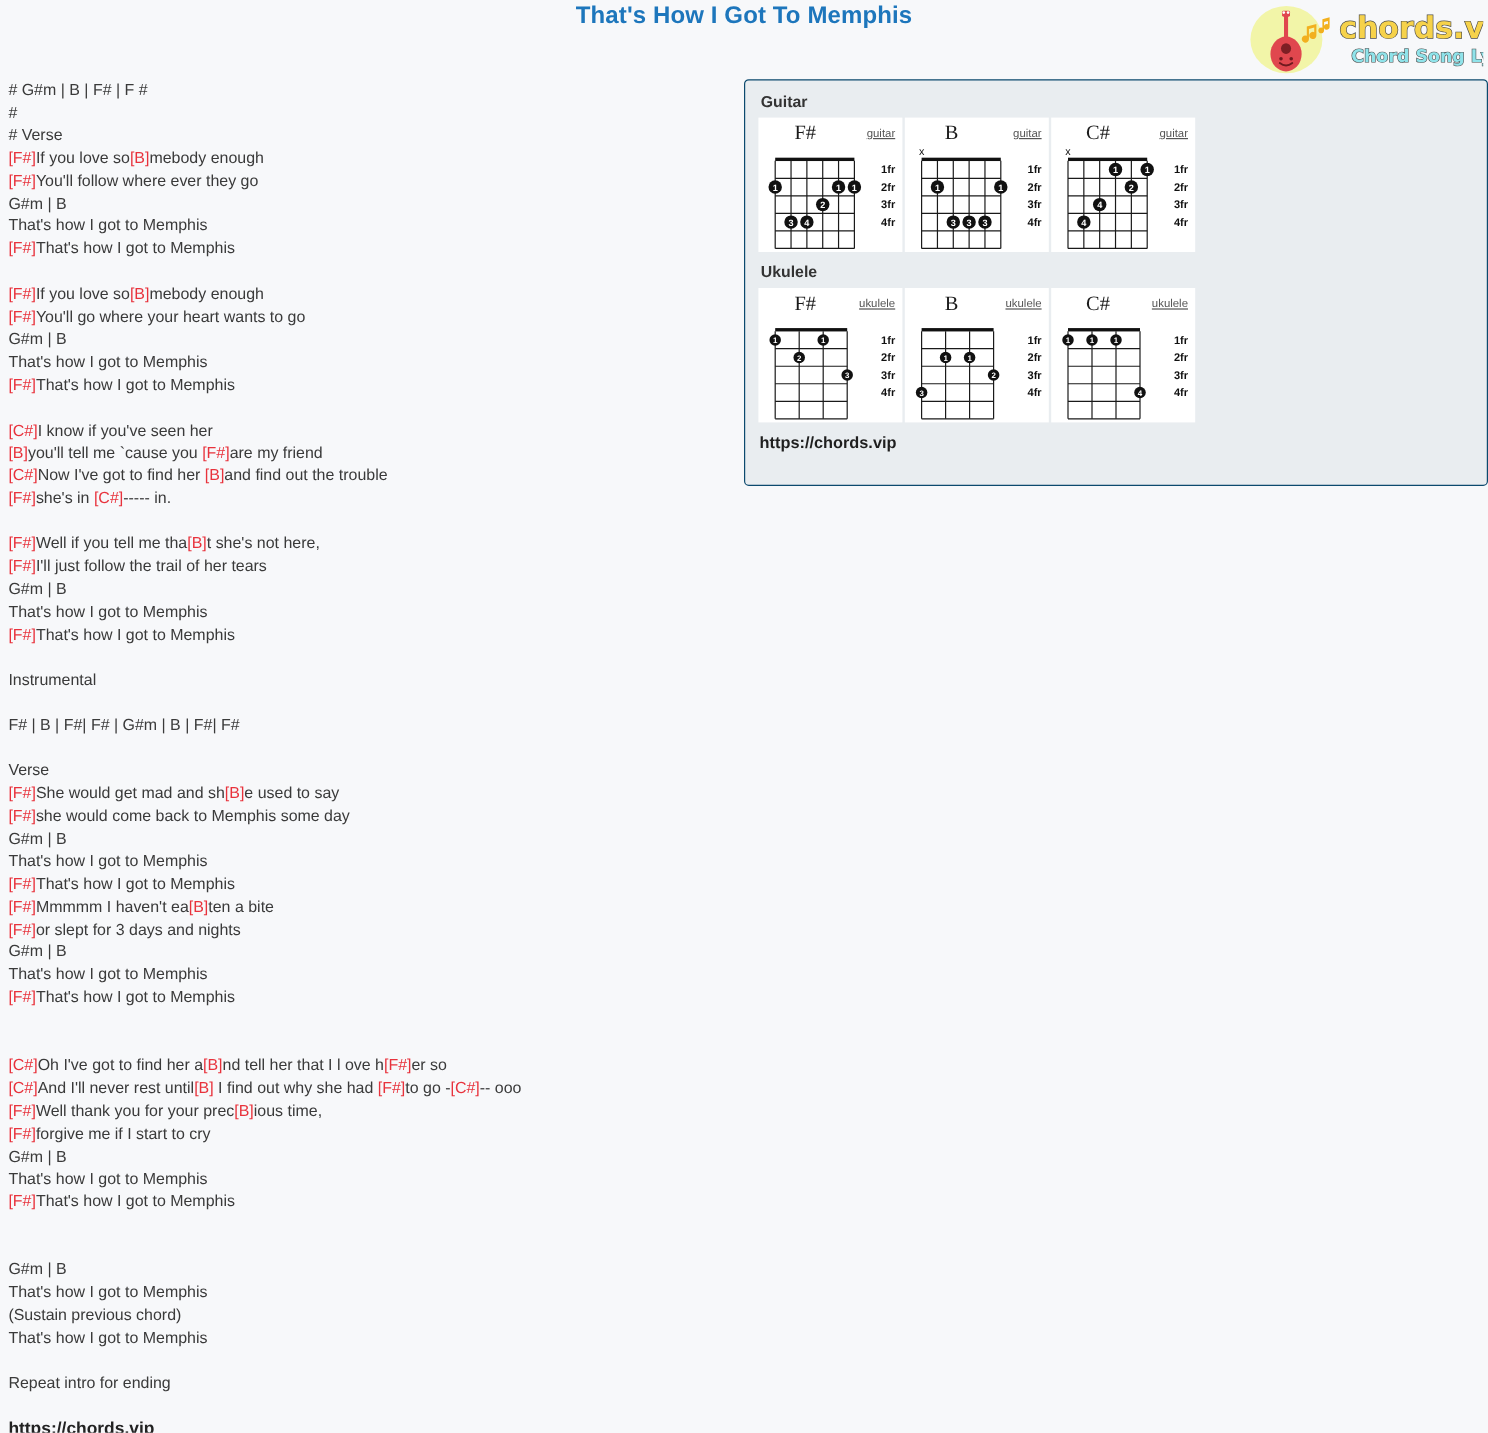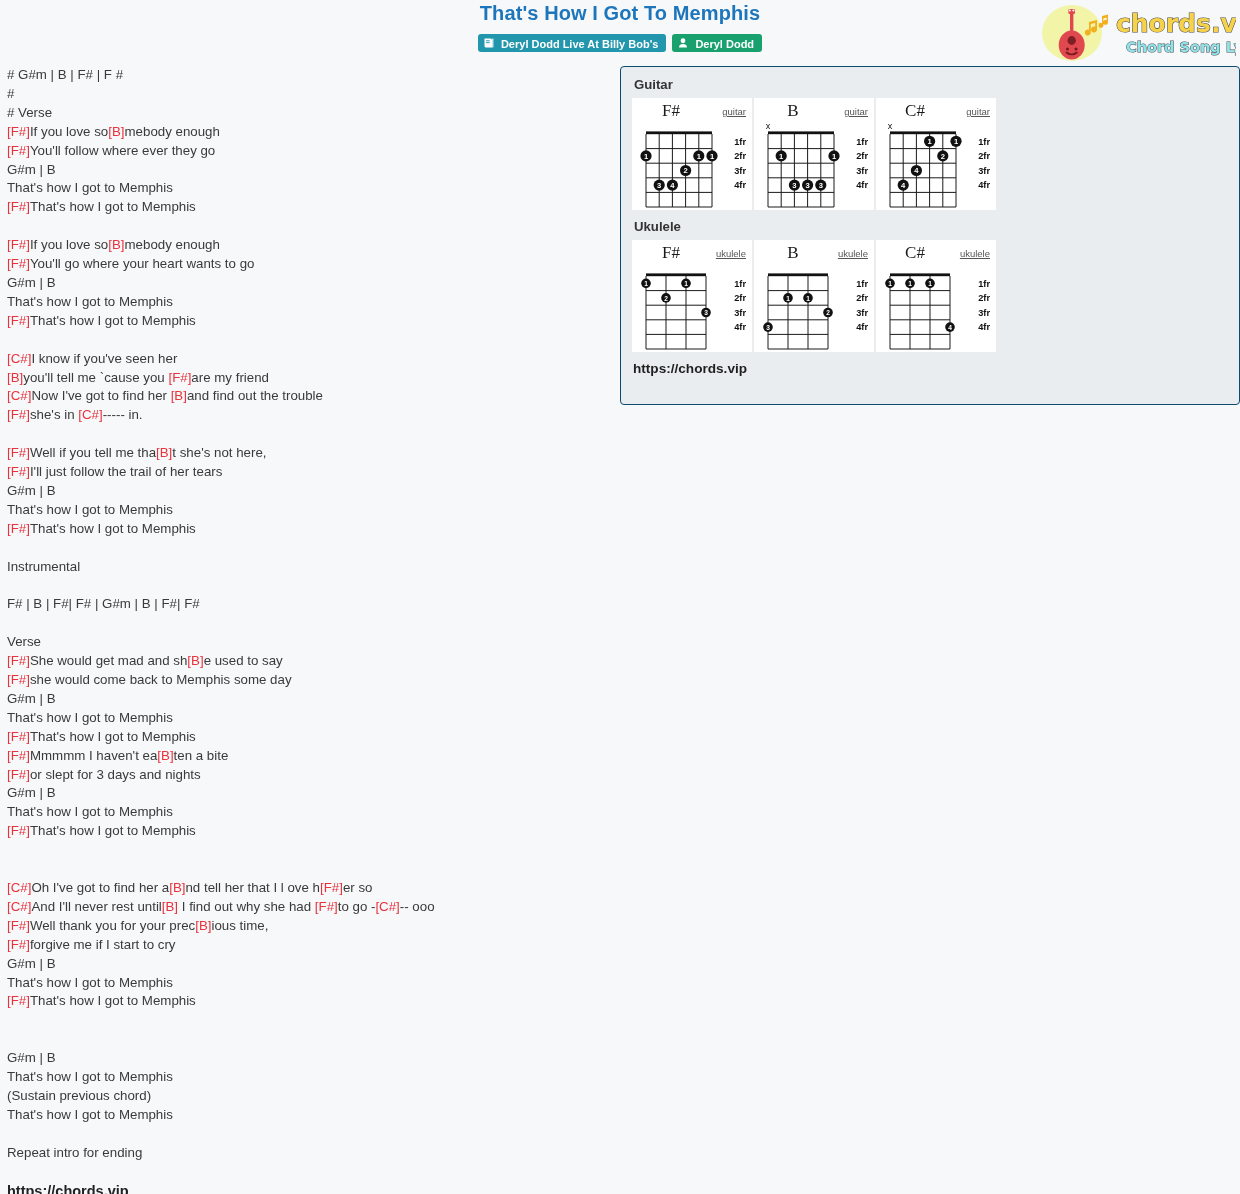--- a/index.html
+++ b/index.html
@@ -108,29 +108,20 @@
     padding: 9px 0 0 12px;
   }
 </style>
 </head>
 <body>
 
 <div class="page">
 
   <div class="header">
     <div class="title">That's How I Got To Memphis</div>
-    <div class="badges" id="badges"><span class="badge badge-album" style="background: rgb(33, 150, 172);"><span class="bicon"><svg viewBox="0 0 16 16" width="12" height="12">
-              <path fill="#fff" d="M2 2h8a2 2 0 0 1 2 2v10H4a2 2 0 0 1-2-2z"></path>
-              <rect x="12" y="2" width="2" height="12" fill="#fff" opacity=".75"></rect>
-              <rect x="4" y="4.5" width="5" height="1.2" fill="#2196ac"></rect>
-              <rect x="4" y="7" width="5" height="1.2" fill="#2196ac"></rect>
-            </svg></span><span class="btext">Deryl Dodd Live At Billy Bob's</span></span><span class="badge badge-artist" style="background: rgb(24, 160, 110);"><span class="bicon"><svg viewBox="0 0 16 16" width="12" height="12">
-              <circle cx="8" cy="5" r="3.2" fill="#fff"></circle>
-              <path fill="#fff" d="M8 9.2c-3 0-5.2 1.7-5.2 3.9V14h10.4v-.9c0-2.2-2.2-3.9-5.2-3.9z"></path>
-            </svg></span><span class="btext">Deryl Dodd</span></span></div>
     <div class="logo">
       <svg width="196" height="60" viewBox="0 0 196 60">
         <ellipse cx="32" cy="31" rx="30" ry="28" fill="#f2f5a8"></ellipse>
         <g>
           <rect x="30" y="10" width="3.4" height="24" fill="#e0474e" rx="1"></rect>
           <rect x="28.4" y="7" width="6.6" height="5" fill="#e0474e" rx="1.2"></rect>
           <ellipse cx="31.7" cy="43" rx="13" ry="14.5" fill="#e0474e"></ellipse>
           <ellipse cx="31.7" cy="38.5" rx="4.2" ry="4.4" fill="#7d1f24"></ellipse>
           <circle cx="27.5" cy="47" r="1.5" fill="#6f1a1f"></circle>
           <circle cx="36" cy="47" r="1.5" fill="#6f1a1f"></circle>

